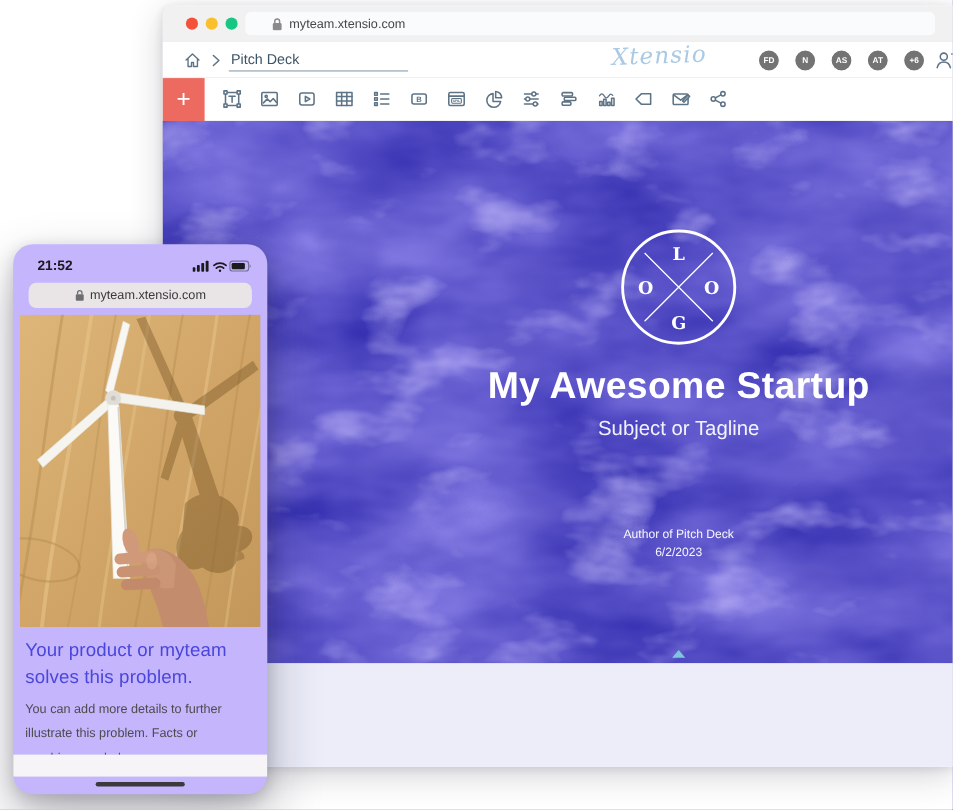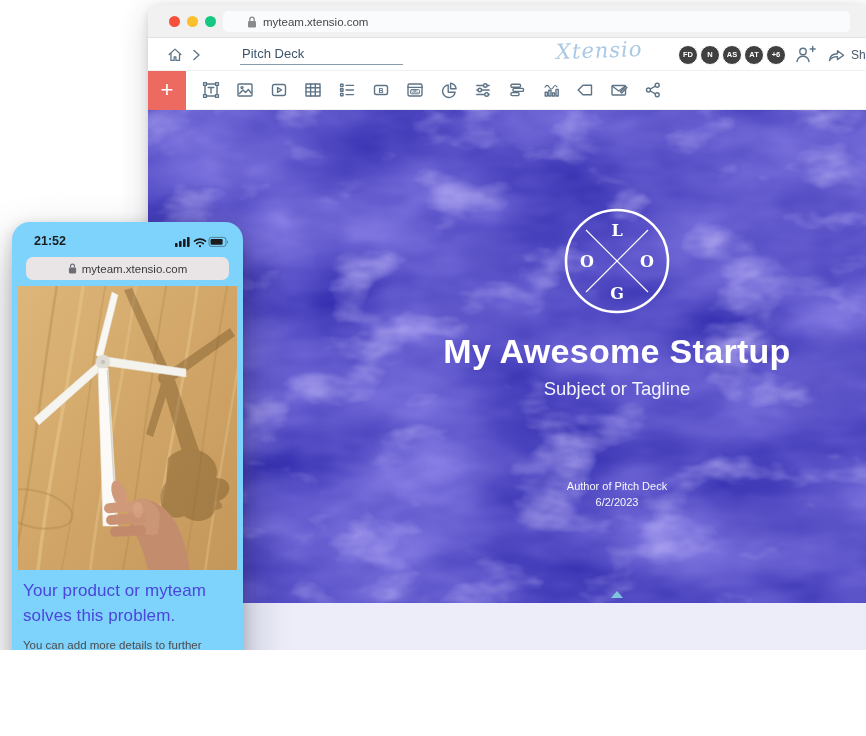--- a/index.html
+++ b/index.html
@@ -1,41 +1,41 @@
 <!DOCTYPE html>
 <html><head>
 <meta charset="utf-8">
 <style>
   * { margin:0; padding:0; box-sizing:border-box; }
   html,body { width:866px; height:736px; background:#ffffff; font-family:"Liberation Sans", sans-serif; }
-  .stage { position:relative; width:866px; height:650px; overflow:hidden; }
+  .stage { position:relative; width:866px; height:736px; overflow:hidden; }
 
   
   .browser { position:absolute; left:148px; top:5px; width:718px; height:692px;
              background:#fff; border-radius:10px 0 0 0;
              box-shadow:0 8px 30px rgba(40,40,60,.20), 0 2px 8px rgba(40,40,60,.12); }
   .chrome { position:absolute; left:0; top:0; width:100%; height:33px; background:#f1f1f2;
             border-radius:10px 0 0 0; border-bottom:1px solid #e2e2e4; display:flex; align-items:center; }
   .lights { display:flex; gap:7px; margin-left:21px; }
   .light { width:11px; height:11px; border-radius:50%; display:inline-block; }
   .urlbar { position:absolute; left:75px; right:16px; top:6px; height:21px; background:#fafbfc;
             border-radius:5px; display:flex; align-items:center; padding-left:24px; gap:6px; }
   .urlbar .txt { font-size:11.5px; color:#474749; }
 
   .navrow { position:absolute; left:0; top:33px; width:100%; height:33px; background:#fff;
             border-bottom:1px solid #eef0f2; }
   .nav-left { position:absolute; left:17px; top:0; height:33px; display:flex; align-items:center; gap:7px; }
   .doc-title { font-size:13px; color:#3c5468; font-weight:500; width:163px; padding:2px 2px 3px 2px;
-               border-bottom:1.5px solid #8a9dac;margin-left:32px; }
+               border-bottom:1.5px solid #8a9dac; }
   .brand { position:absolute; left:408px; top:1px; width:58px; text-align:center; font-family:"DejaVu Serif", serif;
            font-style:italic; font-size:21px; color:#a9c9e4; letter-spacing:1px; transform:rotate(-2deg); }
   .nav-right { position:absolute; left:528px; top:0; height:33px; display:flex; align-items:center; }
   .avatars { display:flex; align-items:center; }
-  .avatar { width:20px; height:20px; border-radius:50%; background:#404040; color:#fff; font-size:7.5px;
-            font-weight:bold; display:flex; align-items:center; justify-content:center; margin-left:2px;
+  .avatar { width:20px; height:20px; border-radius:50%; background:#737373; color:#fff; font-size:7.5px;
+            font-weight:bold; display:flex; align-items:center; justify-content:center; margin-left:13px;
             border:1px solid #fff; }
   .invite { margin-left:8px; }
   .share { display:flex; align-items:center; gap:5px; margin-left:11px; }
   .share .lbl { font-size:12px; color:#45586b; }
 
   .toolbar { position:absolute; left:0; top:66px; width:100%; height:39px; background:#fff;
              display:flex; align-items:center; border-bottom:1px solid rgba(0,0,0,.05); }
   .addbtn { width:38px; height:39px; background:#ec6a5f; color:#fff; font-size:22px; font-weight:300;
             display:flex; align-items:center; justify-content:center; cursor:pointer; }
   .tools { display:flex; align-items:center; gap:14px; margin-left:15px; }
@@ -53,21 +53,21 @@
   .slide-author { position:absolute; left:0; top:370px; width:938px; text-align:center;
                   color:rgba(255,255,255,.95); font-size:11px; }
   .slide-date { position:absolute; left:0; top:386px; width:938px; text-align:center;
                 color:rgba(255,255,255,.95); font-size:11px; }
   .chev-up { position:absolute; left:463px; top:481px; width:0; height:0;
              border-left:6px solid transparent; border-right:6px solid transparent;
              border-bottom:7px solid #7ec6dc; }
   .lavender { position:absolute; left:0; top:598px; width:100%; height:94px; background:#ecedf9; }
 
   
-  .phone { position:absolute; left:12px; top:222px; width:231px; height:500px; background:#7dd3fc;
+  .phone { position:absolute; left:12px; top:222px; width:231px; height:500px; background:#c4b5fd;
            border-radius:18px; box-shadow:0 22px 48px rgba(20,20,40,.30), 0 4px 14px rgba(20,20,40,.18);
            overflow:hidden; z-index:5; }
   .p-status { position:absolute; left:0; top:10px; width:100%; height:20px; }
   .p-time { position:absolute; left:22px; top:2px; font-size:12.5px; font-weight:bold; color:#1b1b1d; }
   .p-sticons { position:absolute; right:13px; top:3px; }
   .p-url { position:absolute; left:14px; top:35px; width:203px; height:23px; background:#e9e5e7;
            border-radius:7px; display:flex; align-items:center; justify-content:center; gap:5px; }
   .p-url .txt { font-size:11.5px; color:#39393b; }
   .p-photo { position:absolute; left:6px; top:64px; width:219px; height:284px; overflow:hidden; }
   .p-heading { position:absolute; left:11px; top:356px; width:208px; color:#4a46da; font-size:17px;

